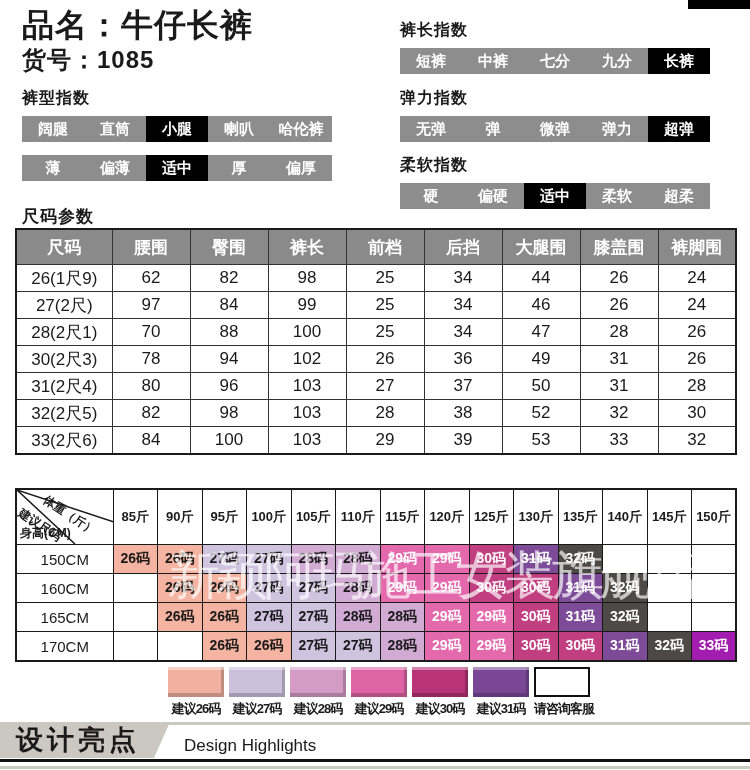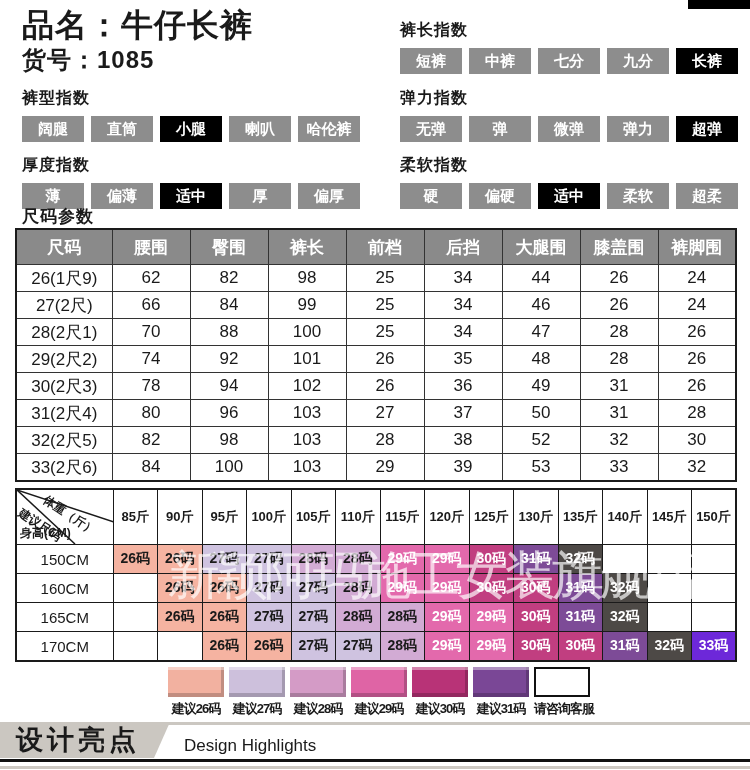--- a/index.html
+++ b/index.html
@@ -9,21 +9,21 @@
     overflow:hidden;
   }
   .abs{position:absolute;}
   
   #page-title{left:22px;top:4px;font-size:32px;font-weight:bold;letter-spacing:1px;}
   #sku-number{left:22px;top:44px;font-size:24px;font-weight:bold;letter-spacing:1px;}
   #black-strip{right:0;top:0;width:62px;height:9px;background:#000;}
   
   .attr-group{position:absolute;width:340px;}
   .group-title{font-size:16px;font-weight:bold;margin-bottom:7px;letter-spacing:1px;}
-  .chip-row{display:flex;gap:7px;}
+  .chip-row{display:flex;}
   .chip{width:62px;height:26px;background:#8d8d8d;color:#fff;font-size:15px;font-weight:bold;
         display:flex;align-items:center;justify-content:center;cursor:pointer;flex:0 0 auto;}
   .chip.selected{background:#000;font-family:Liberation Serif, serif;}
   
   #size-table-title{left:22px;top:205px;font-size:17px;font-weight:bold;letter-spacing:1px;}
   #size-table{left:15px;top:228px;border-collapse:collapse;table-layout:fixed;width:720px;
               border:2px solid #1a1a1a;}
   #size-table th,#size-table td{border:1px solid #333;text-align:center;padding:0;}
   #size-table th{height:34px;background:#8a8a8a;color:#fff;font-size:17px;font-weight:bold;}
   #size-table td{height:26px;font-size:17px;background:#fff;}
@@ -73,21 +73,20 @@
     <div class="group-title">裤型指数</div>
     <div class="chip-row">
       <div class="chip">阔腿</div>
       <div class="chip">直筒</div>
       <div class="chip selected">小腿</div>
       <div class="chip">喇叭</div>
       <div class="chip">哈伦裤</div>
     </div>
   </div>
 <div class="attr-group" id="col-left-1" style="left:22px;top:155px;">
-    <div class="group-title">厚度指数</div>
     <div class="chip-row">
       <div class="chip">薄</div>
       <div class="chip">偏薄</div>
       <div class="chip selected">适中</div>
       <div class="chip">厚</div>
       <div class="chip">偏厚</div>
     </div>
   </div>
 <div class="attr-group" id="col-right-0" style="left:400px;top:20px;">
     <div class="group-title">裤长指数</div>
@@ -153,48 +152,37 @@
         <td>82</td>
         <td>98</td>
         <td>25</td>
         <td>34</td>
         <td>44</td>
         <td>26</td>
         <td>24</td>
       </tr>
       <tr>
         <td>27(2尺)</td>
-        <td>66</td>
+        <td>97</td>
         <td>84</td>
         <td>99</td>
         <td>25</td>
         <td>34</td>
         <td>46</td>
         <td>26</td>
         <td>24</td>
       </tr>
       <tr>
         <td>28(2尺1)</td>
         <td>70</td>
         <td>88</td>
         <td>100</td>
         <td>25</td>
         <td>34</td>
         <td>47</td>
-        <td>28</td>
-        <td>26</td>
-      </tr>
-      <tr>
-        <td>29(2尺2)</td>
-        <td>74</td>
-        <td>92</td>
-        <td>101</td>
-        <td>26</td>
-        <td>35</td>
-        <td>48</td>
         <td>28</td>
         <td>26</td>
       </tr>
       <tr>
         <td>30(2尺3)</td>
         <td>78</td>
         <td>94</td>
         <td>102</td>
         <td>26</td>
         <td>36</td>
@@ -343,21 +331,21 @@
         <td style="background:#f5b3a1;color:#1a1a1a">26码</td>
         <td style="background:#cfc3e0;color:#1a1a1a">27码</td>
         <td style="background:#cfc3e0;color:#1a1a1a">27码</td>
         <td style="background:#d2abd4;color:#1a1a1a">28码</td>
         <td style="background:#e369ac;color:#ffffff">29码</td>
         <td style="background:#e369ac;color:#ffffff">29码</td>
         <td style="background:#c13e80;color:#ffffff">30码</td>
         <td style="background:#c13e80;color:#ffffff">30码</td>
         <td style="background:#7d4b97;color:#ffffff">31码</td>
         <td style="background:#4d4946;color:#ffffff">32码</td>
-        <td style="background:#6d28d9;color:#ffffff">33码</td>
+        <td style="background:#a21caf;color:#ffffff">33码</td>
       </tr>
     </tbody>
   </table>
 
 <div class="abs" id="watermark">新颖阿玛施工女装旗舰店</div>
 
 <div class="abs" id="legend">
     <div class="legend-item">
       <div class="legend-swatch" style="background: rgb(242, 177, 160);"></div>
       <div class="legend-label">建议26码</div>

